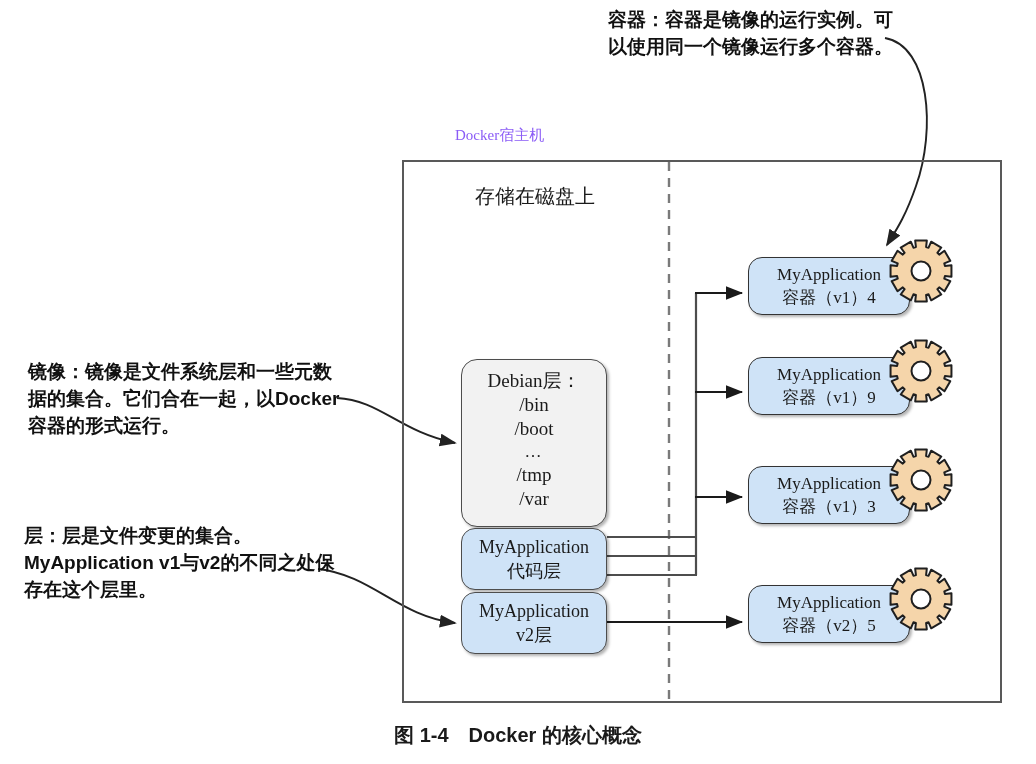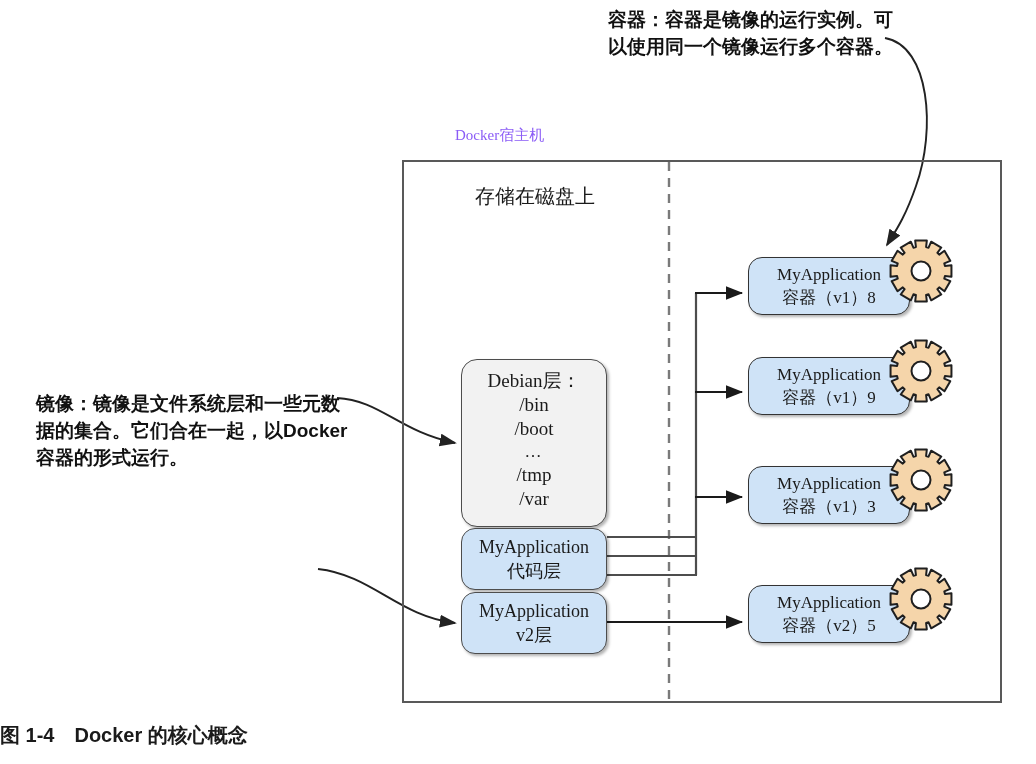--- a/index.html
+++ b/index.html
@@ -27,21 +27,21 @@
     position: absolute;
     font-family: "Liberation Sans", sans-serif;
     font-weight: bold;
     font-size: 19px;
     line-height: 27px;
     color: #111111;
     white-space: pre-line;
     letter-spacing: 0px;
   }
   #annot-container { left: 608px; top: 6px; width: 290px; }
-  #annot-image     { left: 36px;  top: 358px; width: 320px; margin-top: 32px; }
+  #annot-image     { left: 28px;  top: 358px; width: 320px; }
   #annot-layer     { left: 24px;  top: 522px; width: 320px; }
 
   
   #host-frame {
     position: absolute;
     left: 402px; top: 160px;
     width: 600px; height: 543px;
     border: 2px solid #595959;
     box-sizing: border-box;
     background: transparent;
@@ -143,20 +143,21 @@
   #gear-1 { left: 887px; top: 237px; }
   #gear-2 { left: 887px; top: 337px; }
   #gear-3 { left: 887px; top: 446px; }
   #gear-4 { left: 887px; top: 565px; }
 
   
   #caption {
     position: absolute;
     left: 0; top: 722px;
     width: 1036px;
+    text-align: center;
     font-family: "Liberation Sans", sans-serif;
     font-weight: bold;
     font-size: 20px;
     color: #1a1a1a;
   }
 </style>
 </head>
 <body>
 
 <div id="page">
@@ -193,20 +194,21 @@
       <line x1="695" y1="497" x2="742" y2="497" marker-end="url(#arrowSolid)"></line>
     </g>
 
     <line x1="607" y1="622" x2="742" y2="622" stroke="#1a1a1a" stroke-width="2.2" marker-end="url(#arrowSolid)"></line>
   </svg>
 
   <div class="annot" id="annot-container">容器：容器是镜像的运行实例。可以使用同一个镜像运行多个容器。</div>
 
   <div class="annot" id="annot-image">镜像：镜像是文件系统层和一些元数据的集合。它们合在一起，以Docker容器的形式运行。</div>
 
+  <div class="annot" id="annot-layer">层：层是文件变更的集合。MyApplication v1与v2的不同之处保存在这个层里。</div>
 
   <div id="host-title">Docker宿主机</div>
   <div id="host-frame"></div>
 
   <div class="zone-label" id="zone-disk">存储在磁盘上</div>
 
   <div class="layer-box" id="box-debian">
     <span class="dline">Debian层：</span>
     <span class="dline">/bin</span>
     <span class="dline">/boot</span>
@@ -220,21 +222,21 @@
     <span class="l2">代码层</span>
   </div>
 
   <div class="layer-box" id="box-v2">
     <span class="l1">MyApplication</span>
     <span class="l2">v2层</span>
   </div>
 
   <div class="container-box" id="ctr-1">
     <span class="l1">MyApplication</span>
-    <span class="l2">容器（v1）8</span>
+    <span class="l2">容器（v1）4</span>
   </div>
   <div class="container-box" id="ctr-2">
     <span class="l1">MyApplication</span>
     <span class="l2">容器（v1）9</span>
   </div>
   <div class="container-box" id="ctr-3">
     <span class="l1">MyApplication</span>
     <span class="l2">容器（v1）3</span>
   </div>
   <div class="container-box" id="ctr-4">

